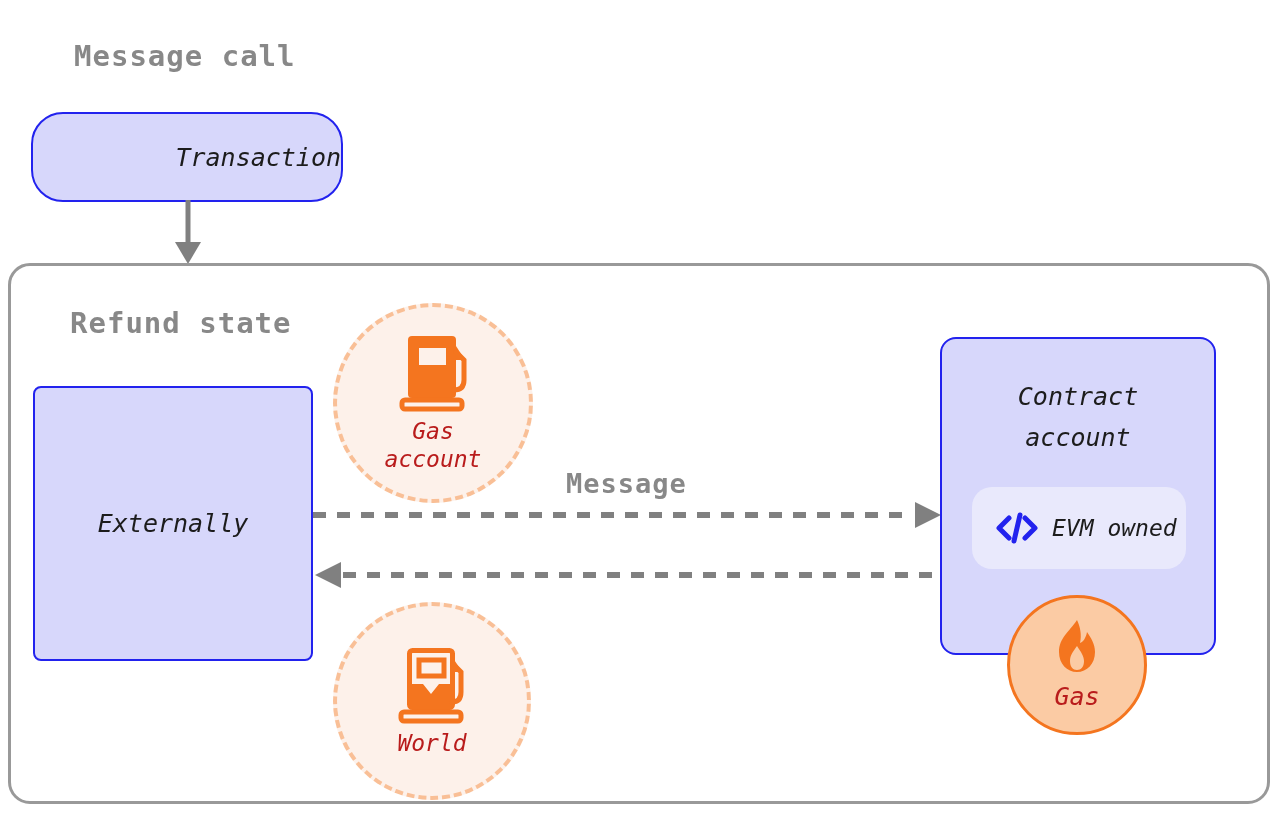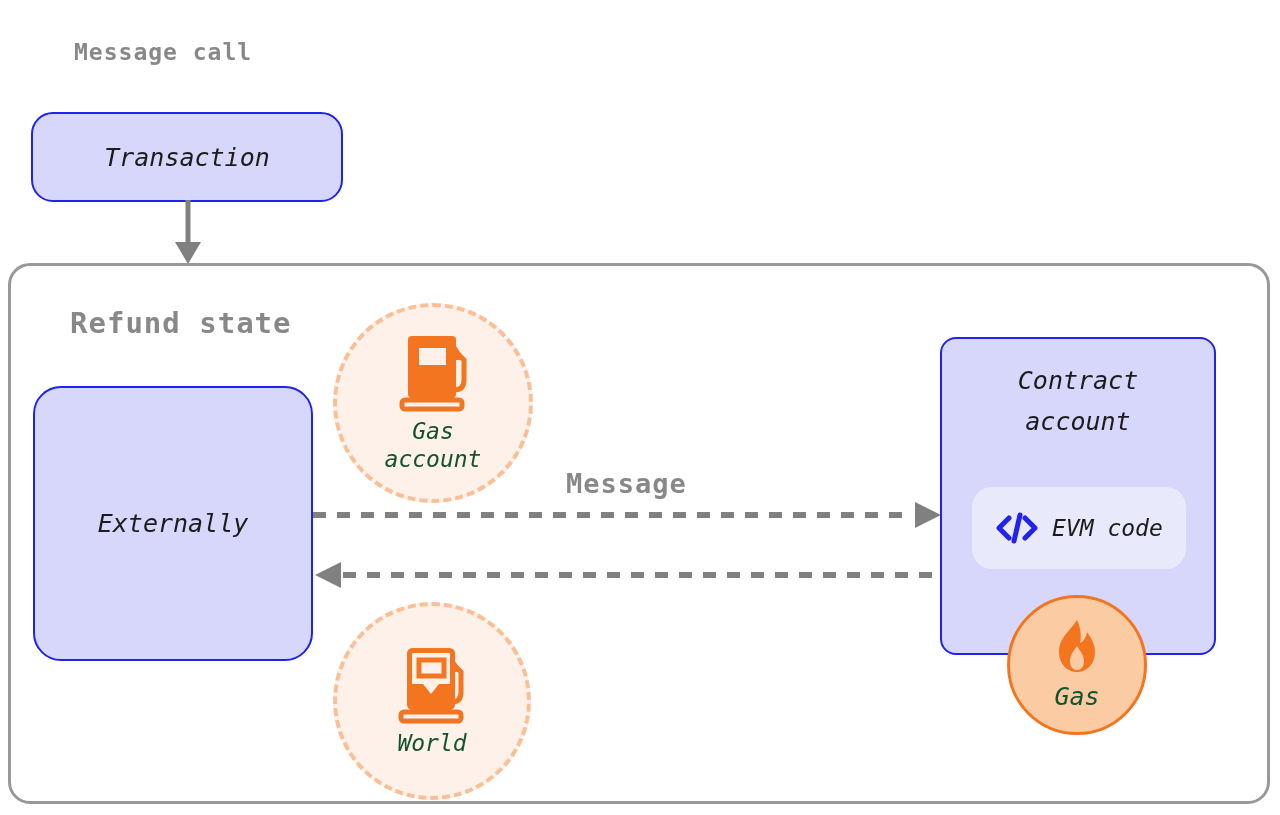--- a/index.html
+++ b/index.html
@@ -23,36 +23,36 @@
     font-weight: bold;
     color: #888888;
     letter-spacing: 1px;
     white-space: nowrap;
   }
 
   
   #message-call-title {
     left: 74px;
     top: 39px;
-    font-size: 23px;
+    font-size: 29px;
   }
 
   
   #transaction-node {
     left: 31px;
     top: 112px;
     width: 312px;
     height: 90px;
     background: #d7d7fb;
     border: 2px solid #2222ee;
-    border-radius: 22px;
-    box-sizing: border-box;
-    display: flex;
-    align-items: center;
-    justify-content: center;
+    border-radius: 32px;
+    box-sizing: border-box;
+    display: flex;
+    align-items: center;
+    justify-content: flex-end;
   }
   #transaction-node .node-label {
     font-family: "DejaVu Sans Mono", "Liberation Mono", monospace;
     font-style: italic;
     font-size: 25px;
     color: #1c1c1c;
     white-space: nowrap;
   }
 
   
@@ -81,21 +81,21 @@
   }
 
   
   #eoa-node {
     left: 33px;
     top: 386px;
     width: 280px;
     height: 275px;
     background: #d7d7fb;
     border: 2px solid #2222ee;
-    border-radius: 28px;
+    border-radius: 8px;
     box-sizing: border-box;
     display: flex;
     align-items: center;
     justify-content: center;
     text-align: center;
   }
   #eoa-node .node-label {
     font-family: "DejaVu Sans Mono", "Liberation Mono", monospace;
     font-style: italic;
     font-size: 25px;
@@ -109,21 +109,21 @@
     top: 337px;
     width: 276px;
     height: 318px;
     background: #d7d7fb;
     border: 2px solid #2222ee;
     border-radius: 16px;
     box-sizing: border-box;
     display: flex;
     flex-direction: column;
     align-items: center;
-    padding-top: 22px;
+    padding-top: 38px;
   }
   #contract-node .node-label {
     font-family: "DejaVu Sans Mono", "Liberation Mono", monospace;
     font-style: italic;
     font-size: 25px;
     line-height: 1.62;
     color: #1c1c1c;
     text-align: center;
   }
 
@@ -157,21 +157,21 @@
     box-sizing: border-box;
     display: flex;
     flex-direction: column;
     align-items: center;
     justify-content: center;
   }
   .badge-caption {
     font-family: "DejaVu Sans Mono", "Liberation Mono", monospace;
     font-style: italic;
     font-size: 23px;
-    color: #14532d;
+    color: #b91c1c;
     text-align: center;
     line-height: 1.2;
     margin-top: 6px;
   }
 
   #gas-supply-badge {
     left: 333px;
     top: 303px;
     width: 200px;
     height: 200px;
@@ -301,21 +301,21 @@
     <span>Contract</span><br>
     <span>account</span>
   </div>
 
   <div id="evm-code-pill">
     <svg width="42" height="32" viewBox="0 0 42 32">
       <path d="M13 6 L3 16 L13 26" fill="none" stroke="#2222ee" stroke-width="5" stroke-linecap="round" stroke-linejoin="round"></path>
       <path d="M29 6 L39 16 L29 26" fill="none" stroke="#2222ee" stroke-width="5" stroke-linecap="round" stroke-linejoin="round"></path>
       <line x1="24" y1="3" x2="18" y2="29" stroke="#2222ee" stroke-width="5" stroke-linecap="round"></line>
     </svg>
-    <span class="evm-label">EVM code</span>
+    <span class="evm-label">EVM owned</span>
   </div>
 </div>
 
 <div class="abs" id="gas-flame-badge">
   <svg width="56" height="62" viewBox="0 0 56 62">
     <path d="M28 2 C20 14 10 20 10 34 C10 46 18 54 28 54 C38 54 46 46 46 34
              C46 26 42 20 38 14 C37 20 34 24 31 25 C33 17 31 8 28 2 Z" fill="#f4751f"></path>
     <path d="M28 28 C24 34 21 37 21 43 C21 49 24 52 28 52 C32 52 35 49 35 43
              C35 38 32 34 28 28 Z" fill="#fbcba4"></path>
   </svg>

